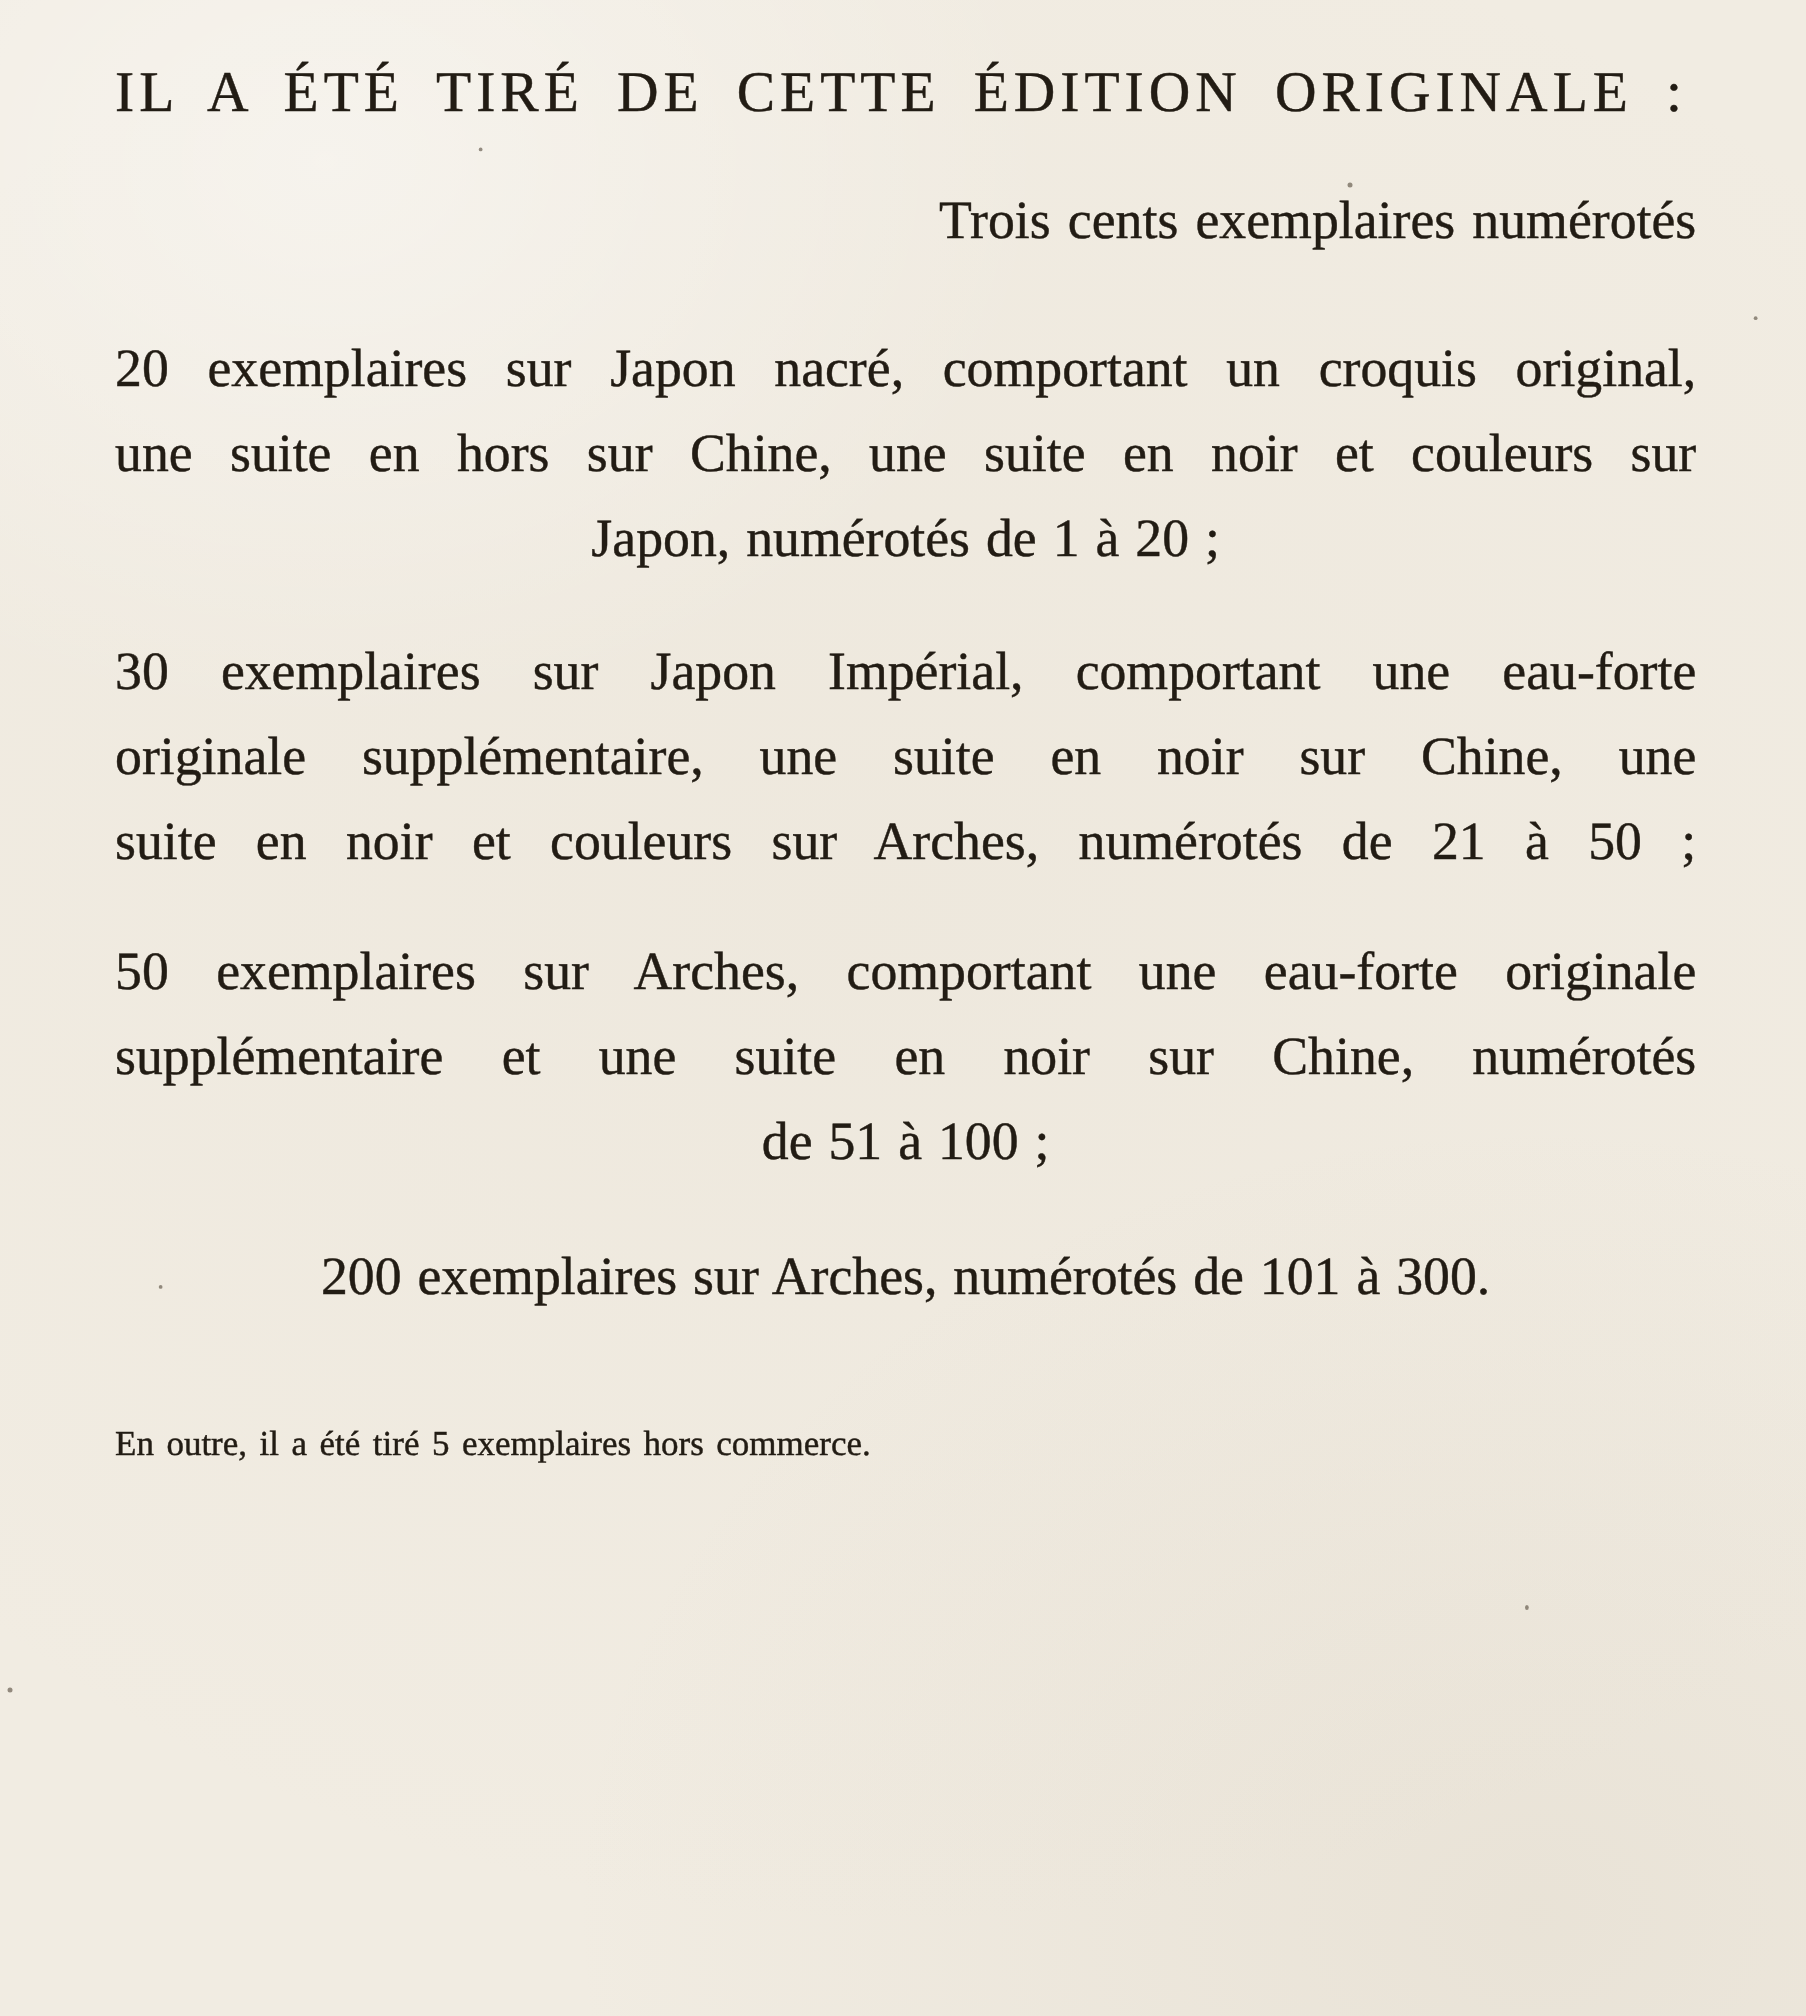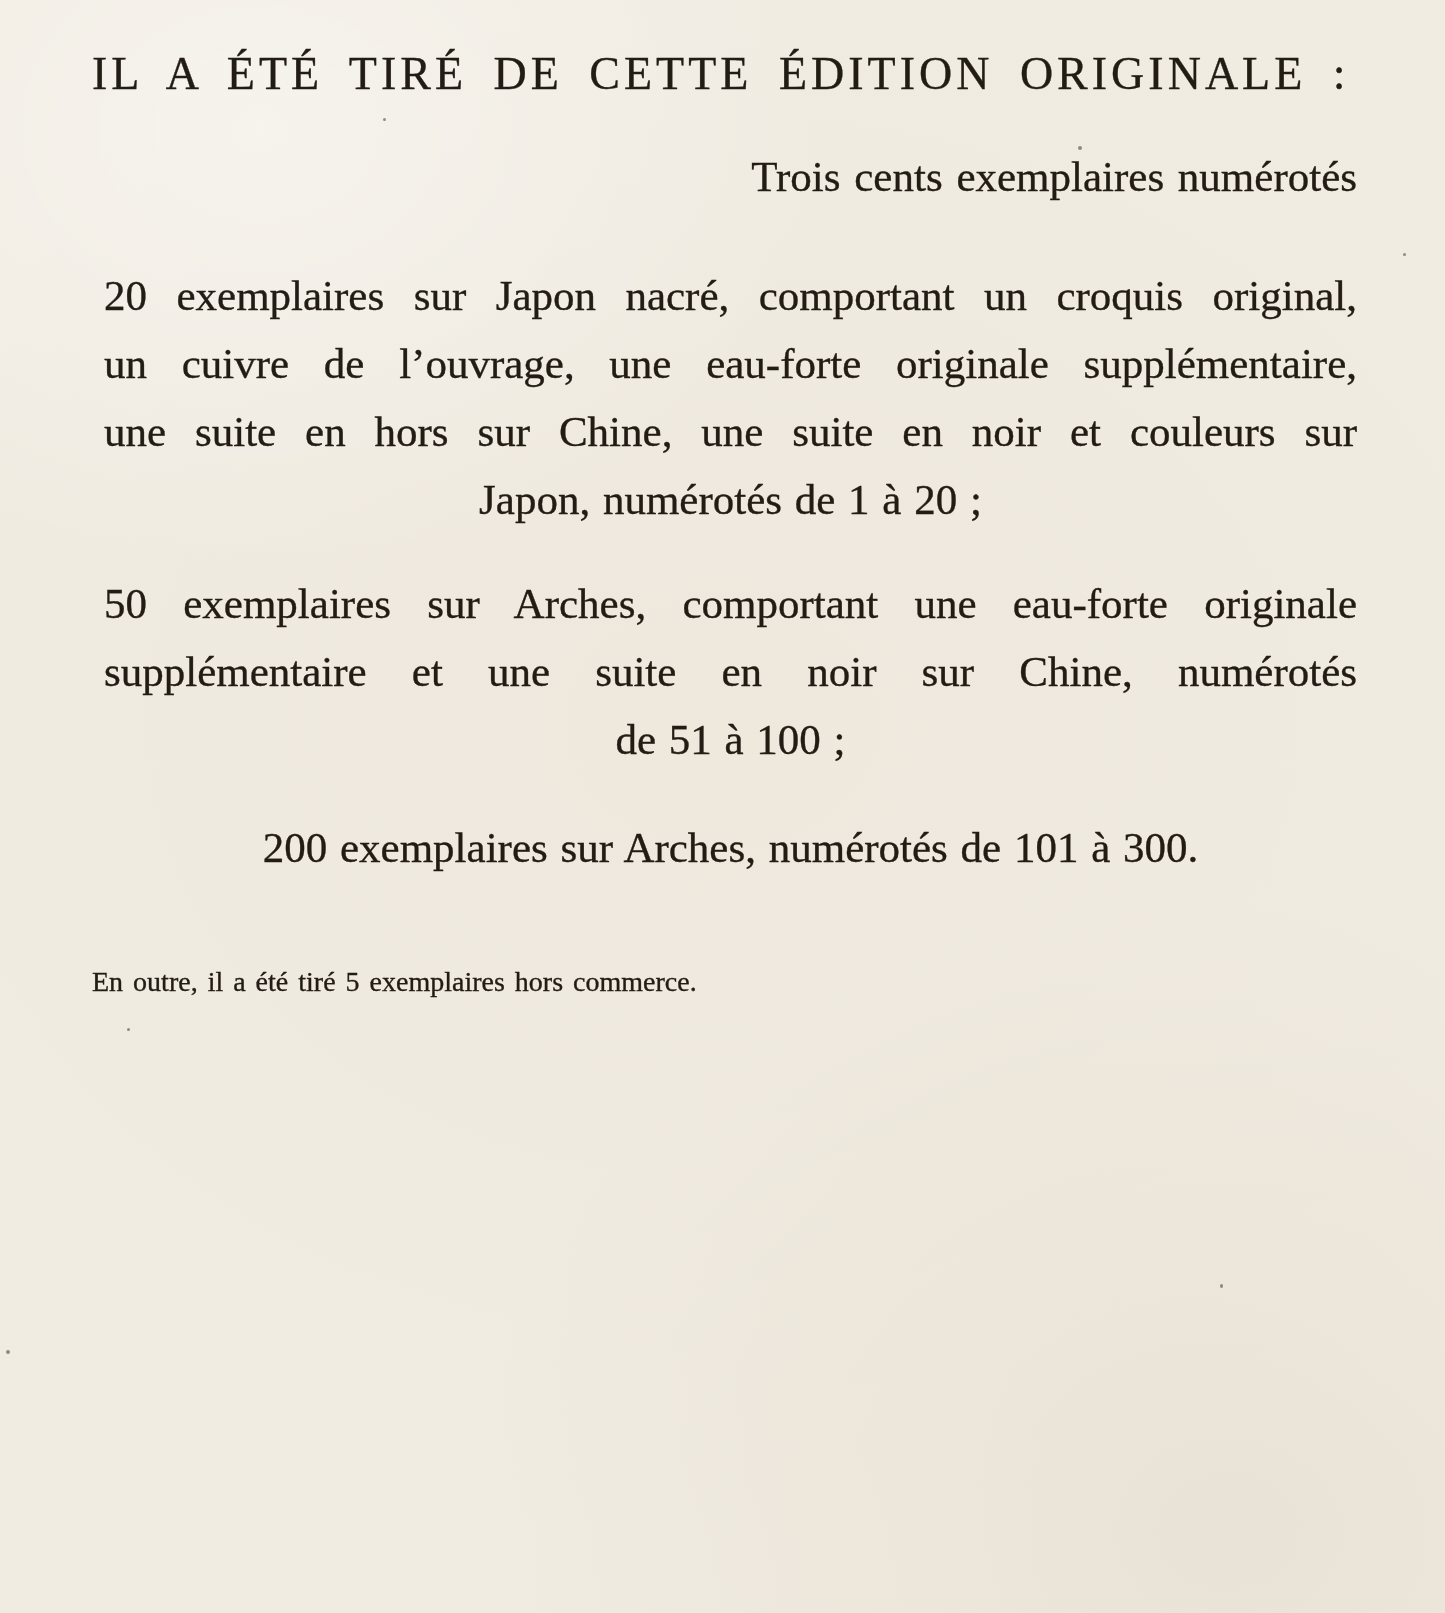--- a/index.html
+++ b/index.html
@@ -43,21 +43,20 @@
     word-spacing: 2px;
   }
   .para.p2 { margin-top: 38px; }
   .para.p3 { margin-top: 36px; }
   .para.p4 { margin-top: 40px; }
   .line {
     text-align: justify;
     text-align-last: justify;
     text-justify: inter-word;
     white-space: nowrap;
-    margin-left: 12px;
   }
   .line.center {
     text-align: center;
     text-align-last: center;
     white-space: normal;
   }
   .closing {
     margin: 68px 0 0 0;
     font-size: 28px;
     line-height: 64px;
@@ -81,25 +80,29 @@
 <body>
 
 <div class="page">
 
   <h1 class="title">IL A ÉTÉ TIRÉ DE CETTE ÉDITION ORIGINALE :</h1>
 
   <p class="subtitle">Trois cents exemplaires numérotés</p>
 
   <section class="para p1">
     <div class="line">20 exemplaires sur Japon nacré, comportant un croquis original,</div>
-    <div class="line">un cuivre de l’ouvrage, une eau-forte originale supplémentaire,</div>
     <div class="line">une suite en hors sur Chine, une suite en noir et couleurs sur</div>
     <div class="line center">Japon, numérotés de 1 à 20 ;</div>
   </section>
 
+  <section class="para p2">
+    <div class="line">30 exemplaires sur Japon Impérial, comportant une eau-forte</div>
+    <div class="line">originale supplémentaire, une suite en noir sur Chine, une</div>
+    <div class="line">suite en noir et couleurs sur Arches, numérotés de 21 à 50 ;</div>
+  </section>
 
   <section class="para p3">
     <div class="line">50 exemplaires sur Arches, comportant une eau-forte originale</div>
     <div class="line">supplémentaire et une suite en noir sur Chine, numérotés</div>
     <div class="line center">de 51 à 100 ;</div>
   </section>
 
   <section class="para p4">
     <div class="line center">200 exemplaires sur Arches, numérotés de 101 à 300.</div>
   </section>

